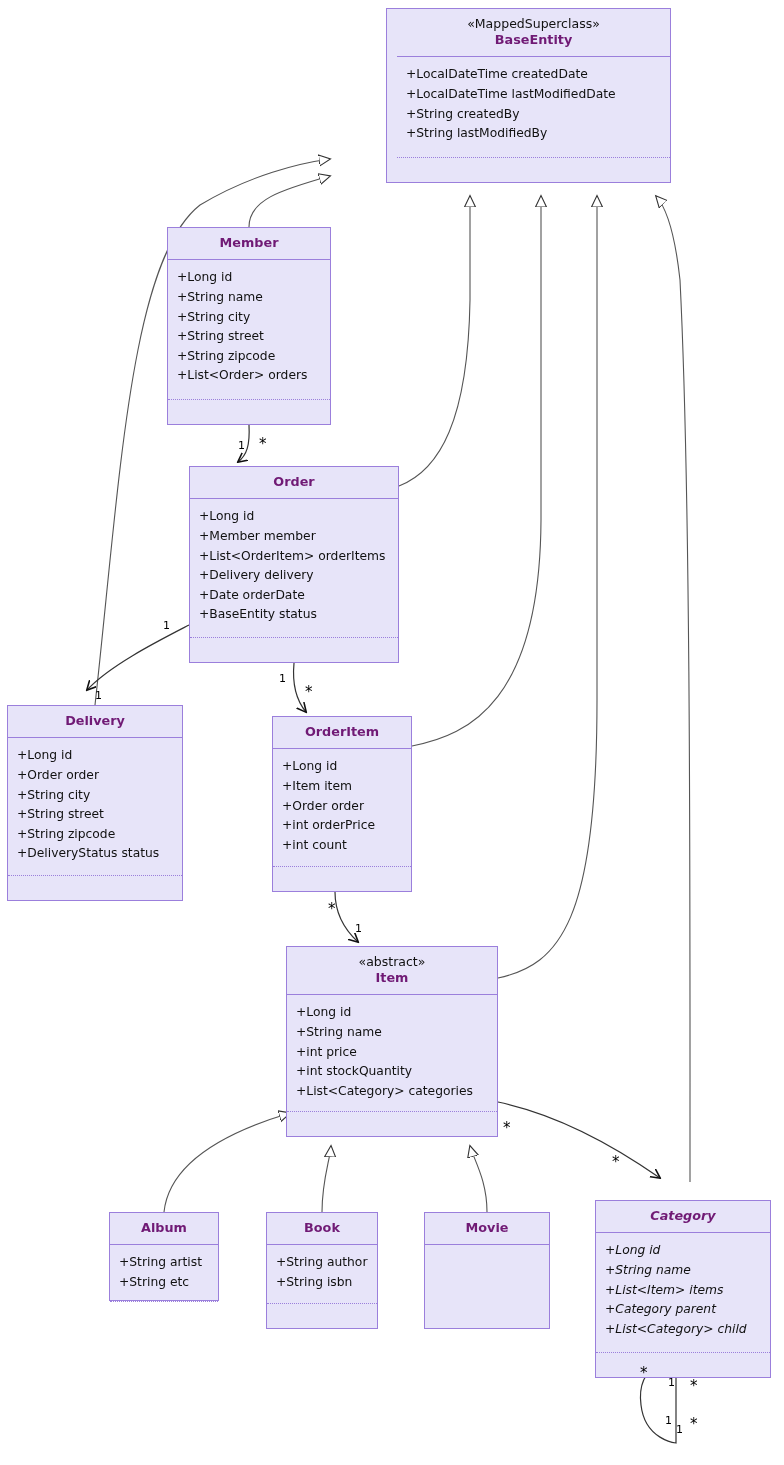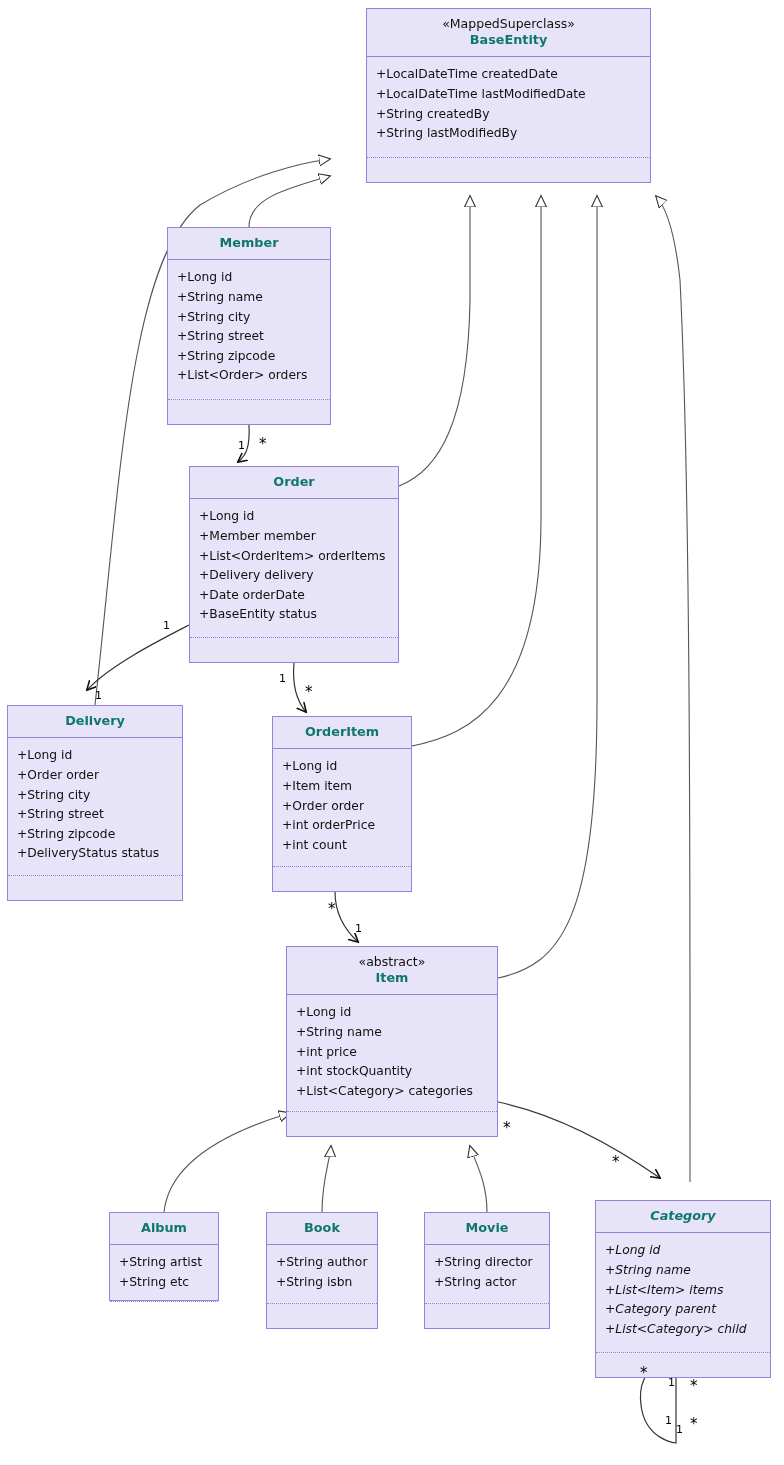--- a/index.html
+++ b/index.html
@@ -41,21 +41,21 @@
   .cls-stereotype {
     display: block;
     font-size: 12.5px;
     font-weight: normal;
     color: #111111;
   }
   .cls-name {
     display: block;
     font-size: 12.8px;
     font-weight: bold;
-    color: #0f766e;
+    color: #701a75;
   }
   .cls-attrs {
     box-sizing: border-box;
     flex: 1 1 auto;
     padding: 8px 0 8px 9px;
     border-bottom: 1px dotted #9b7fdc;
   }
   .cls-attr {
     font-size: 12.3px;
     color: #111111;
@@ -124,21 +124,21 @@
       <path d="M 294,663 C 292,685 296,700 306,712" marker-end="url(#open-arrow)"></path>
 
       <path d="M 335,892 C 335,915 345,930 358,942" marker-end="url(#open-arrow)"></path>
 
       <path d="M 498,1102 C 560,1115 620,1150 660,1178" marker-end="url(#open-arrow)"></path>
 
       <path d="M 676,1360 L 676,1443 C 676,1443 645,1440 641,1405 C 638,1382 648,1370 659,1364" marker-end="url(#open-arrow)"></path>
     </g>
   </svg>
 
-<div class="uml-class" style="left: 366px; top: 8px; width: 285px; height: 175px;">
+<div class="uml-class" style="left: 386px; top: 8px; width: 285px; height: 175px; padding-left: 10px;">
       <div class="cls-header">
         <span class="cls-stereotype">«MappedSuperclass»</span>
         <span class="cls-name">BaseEntity</span>
       </div>
       <div class="cls-attrs">
         <div class="cls-attr">+LocalDateTime createdDate</div>
         <div class="cls-attr">+LocalDateTime lastModifiedDate</div>
         <div class="cls-attr">+String createdBy</div>
         <div class="cls-attr">+String lastModifiedBy</div>
       </div>
@@ -229,24 +229,20 @@
       </div>
       <div class="cls-attrs">
         <div class="cls-attr">+String author</div>
         <div class="cls-attr">+String isbn</div>
       </div>
       <div class="cls-ops"></div>
     </div>
     <div class="uml-class" style="left: 424px; top: 1212px; width: 126px; height: 117px;">
       <div class="cls-header">
         <span class="cls-name">Movie</span>
-      </div>
-      <div class="cls-attrs">
-        <div class="cls-attr">+String director</div>
-        <div class="cls-attr">+String actor</div>
       </div>
       <div class="cls-ops"></div>
     </div>
     <div class="uml-class" style="left: 595px; top: 1200px; width: 176px; height: 178px; font-style: italic;">
       <div class="cls-header">
         <span class="cls-name">Category</span>
       </div>
       <div class="cls-attrs">
         <div class="cls-attr">+Long id</div>
         <div class="cls-attr">+String name</div>

